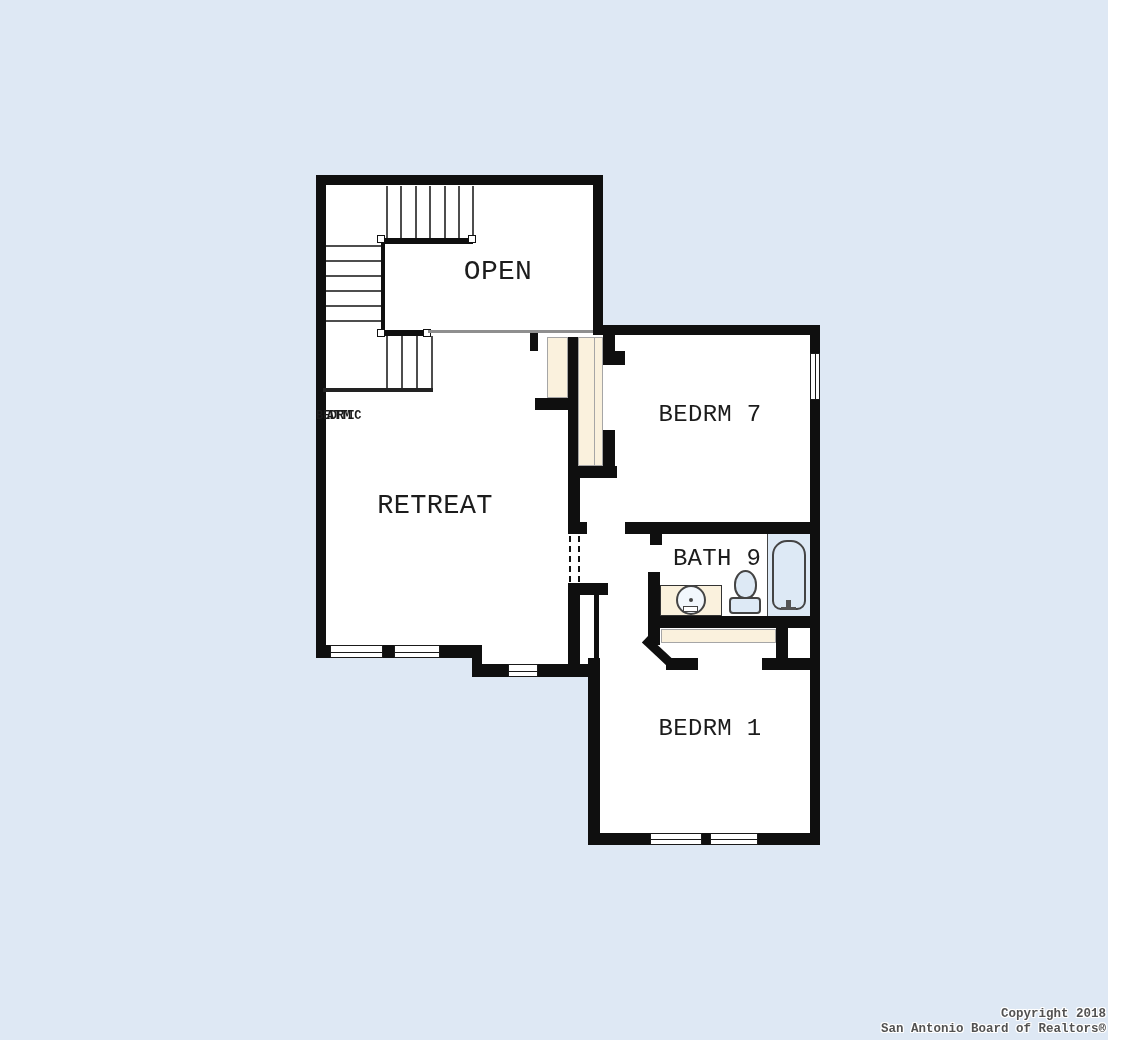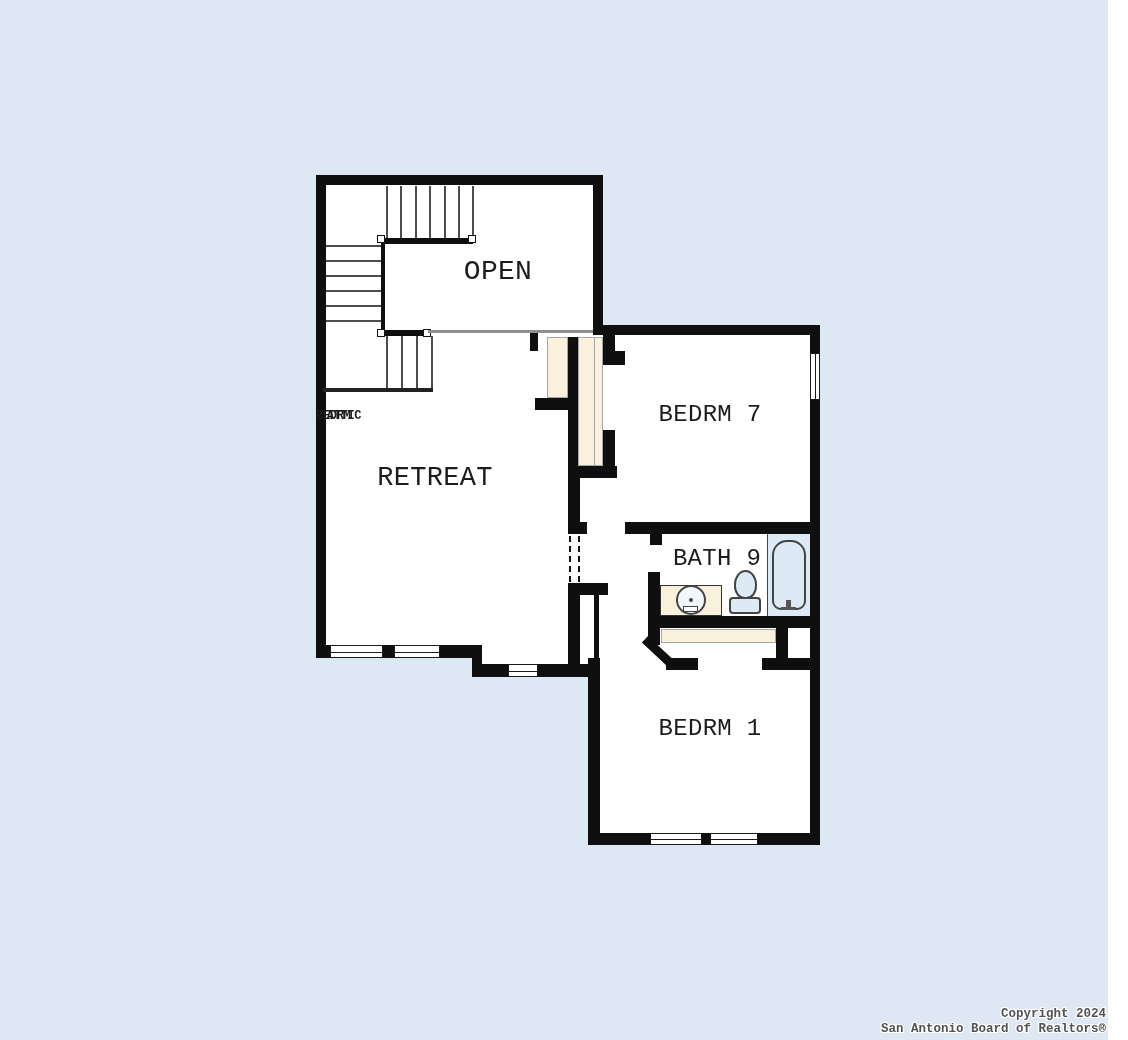--- a/index.html
+++ b/index.html
@@ -141,27 +141,27 @@
   <div style="left:786px;top:600px;width:5px;height:9px;background:#555;"></div>
   <div style="left:781px;top:607px;width:15px;height:3px;background:#555;"></div>
   <div class="fixt" style="left:734px;top:570px;width:23px;height:29px;border:2px solid #444;border-radius:50% 50% 45% 45%;"></div>
   <div class="fixt" style="left:729px;top:597px;width:32px;height:17px;border:2px solid #444;border-radius:4px;"></div>
   <div class="cream" style="left:660px;top:585px;width:62px;height:31px;border:1px solid #333;"></div>
   <div style="left:676px;top:585px;width:30px;height:30px;border:2px solid #444;border-radius:50%;background:#f2f7fc;"></div>
   <div style="left:689px;top:598px;width:4px;height:4px;background:#444;border-radius:50%;"></div>
   <div style="left:683px;top:606px;width:15px;height:6px;background:#fff;border:1px solid #444;"></div>
 
   <div class="room-label" style="left:498px;top:271px;font-size:28px;">OPEN</div>
-  <div class="room-label" style="left:435px;top:478px;font-size:27px;">RETREAT</div>
+  <div class="room-label" style="left:435px;top:506px;font-size:27px;">RETREAT</div>
   <div class="room-label" style="left:710px;top:414px;font-size:24px;">BEDRM 7</div>
   <div class="room-label" style="left:717px;top:558px;font-size:24px;">BATH 9</div>
   <div class="room-label" style="left:710px;top:728px;font-size:24px;">BEDRM 1</div>
   <div class="small-label" style="left:316px;top:409px;">
     <div>BEDRM</div>
     <div style="position:static;">ATTIC</div>
   </div>
 
   <div id="footer">
-    <div style="position:static;">Copyright 2024</div>
+    <div style="position:static;">Copyright 2018</div>
     <div style="position:static;text-align:right;">San Antonio Board of Realtors®</div>
   </div>
 
 </div>
 
 </body></html>

